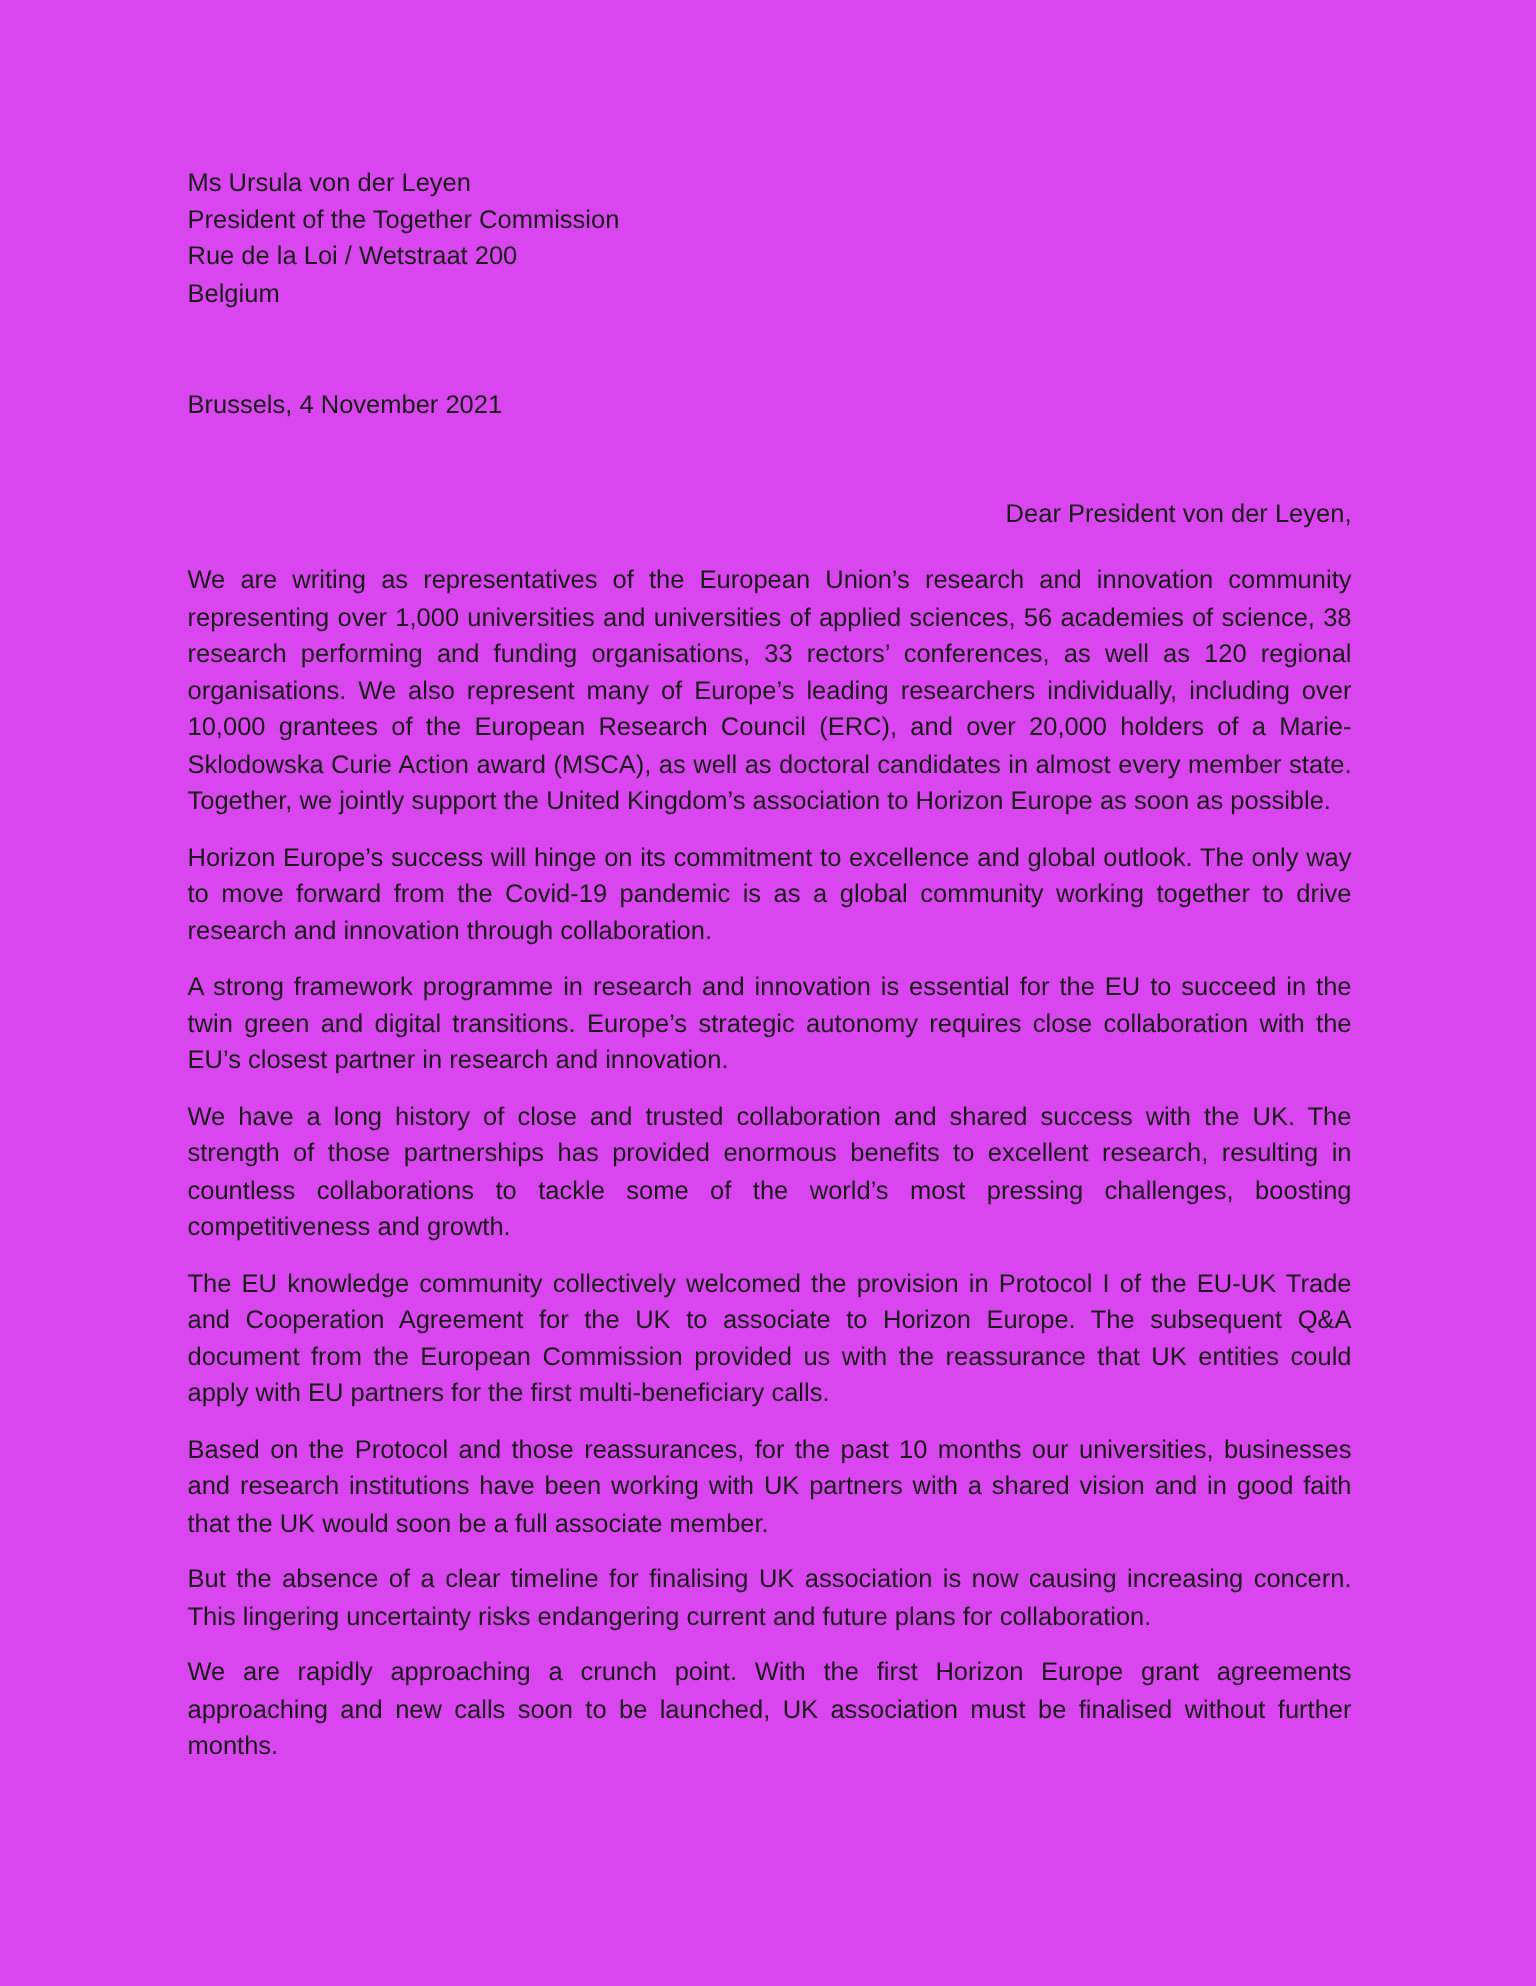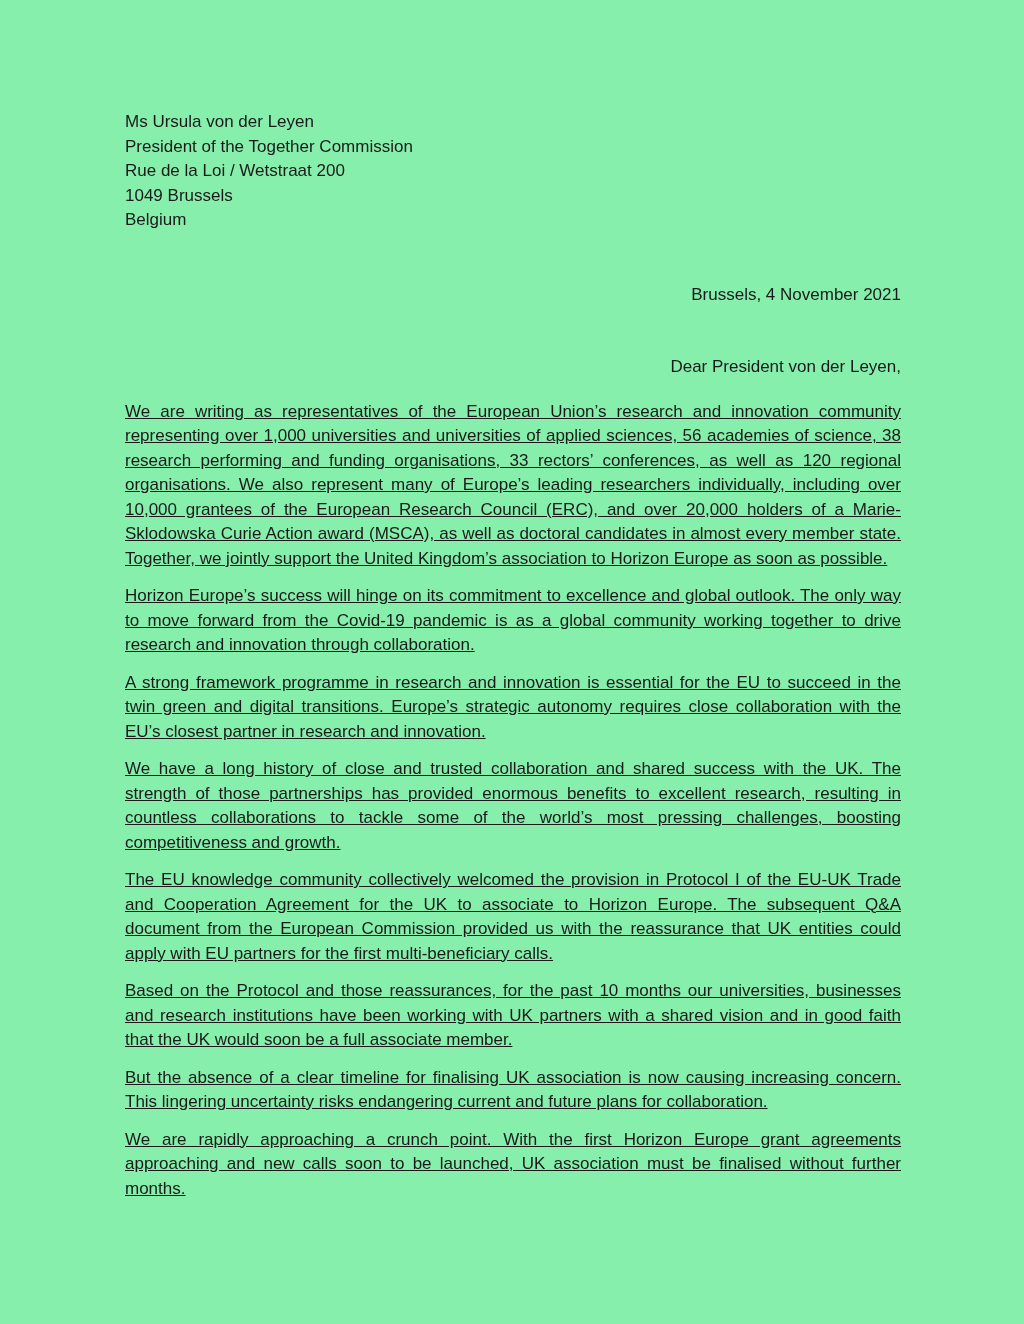--- a/index.html
+++ b/index.html
@@ -5,59 +5,57 @@
   html, body {
     margin: 0;
     padding: 0;
     background: #ffffff;
   }
   .page {
     position: relative;
     box-sizing: border-box;
     width: 1024px;
     height: 1324px;
-    background: #86efac;
+    background: #d946ef;
     padding: 110px 123px 0 125px;
     font-family: "Liberation Sans", sans-serif;
     font-size: 17px;
     line-height: 24.5px;
     color: #1a1a1a;
     overflow: hidden;
   }
   .address-block {
     margin: 0;
   }
   .address-line {
     white-space: nowrap;
   }
   .dateline {
     margin-top: 50px;
-    text-align: right;
+    text-align: left;
   }
   .salutation {
     margin-top: 48px;
     margin-bottom: 20px;
     text-align: right;
   }
   p.body-para {
     margin: 0 0 13px 0;
     text-align: justify;
-    text-decoration: underline;
   }
 </style>
 </head>
 <body>
 
 <div class="page">
 
   <div class="address-block">
     <div class="address-line">Ms Ursula von der Leyen</div>
     <div class="address-line">President of the Together Commission</div>
     <div class="address-line">Rue de la Loi / Wetstraat 200</div>
-    <div class="address-line">1049 Brussels</div>
     <div class="address-line">Belgium</div>
   </div>
 
   <div class="dateline">Brussels, 4 November 2021</div>
 
   <div class="salutation">Dear President von der Leyen,</div>
 
   <p class="body-para">We are writing as representatives of the European Union’s research and innovation community representing over 1,000 universities and universities of applied sciences, 56 academies of science, 38 research performing and funding organisations, 33 rectors’ conferences, as well as 120 regional organisations. We also represent many of Europe’s leading researchers individually, including over 10,000 grantees of the European Research Council (ERC), and over 20,000 holders of a Marie-Sklodowska Curie Action award (MSCA), as well as doctoral candidates in almost every member state. Together, we jointly support the United Kingdom’s association to Horizon Europe as soon as possible.</p>
   <p class="body-para">Horizon Europe’s success will hinge on its commitment to excellence and global outlook. The only way to move forward from the Covid-19 pandemic is as a global community working together to drive research and innovation through collaboration.</p>
   <p class="body-para">A strong framework programme in research and innovation is essential for the EU to succeed in the twin green and digital transitions. Europe’s strategic autonomy requires close collaboration with the EU’s closest partner in research and innovation.</p>

